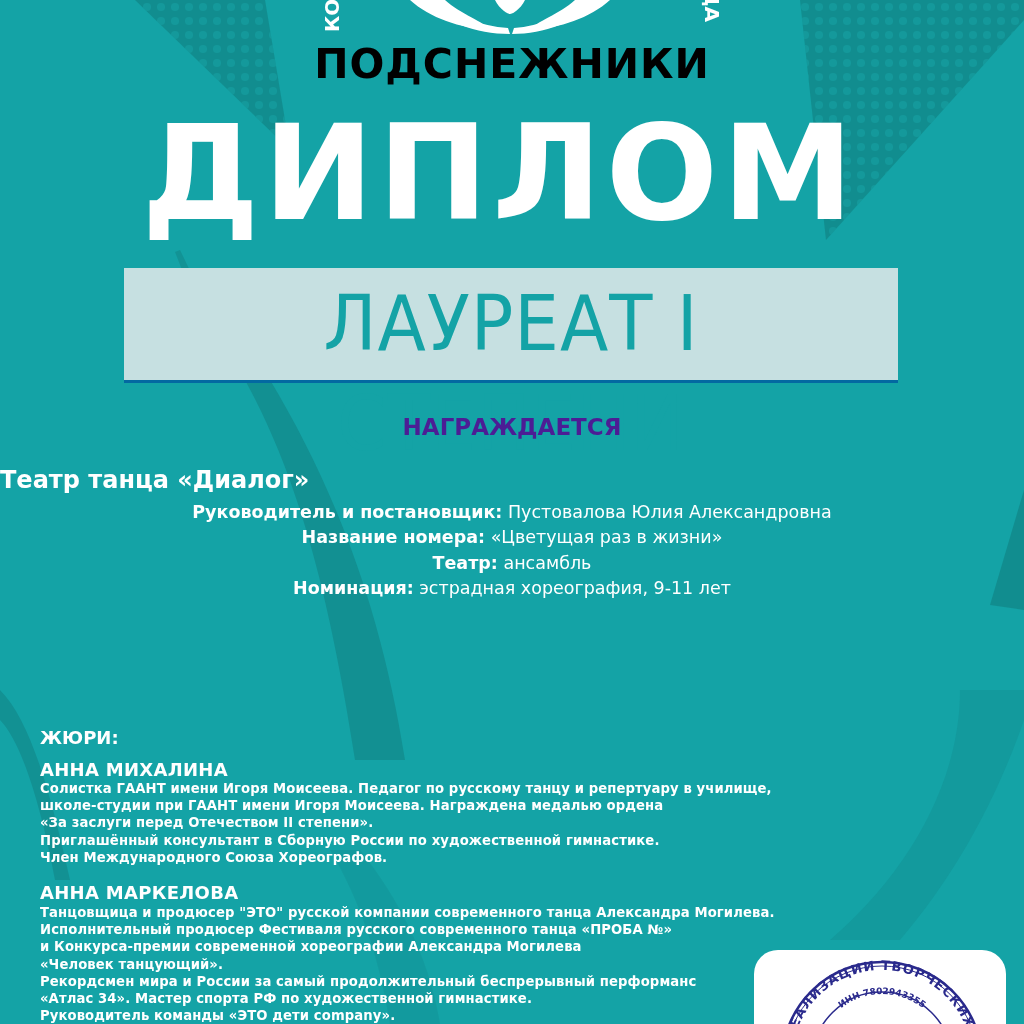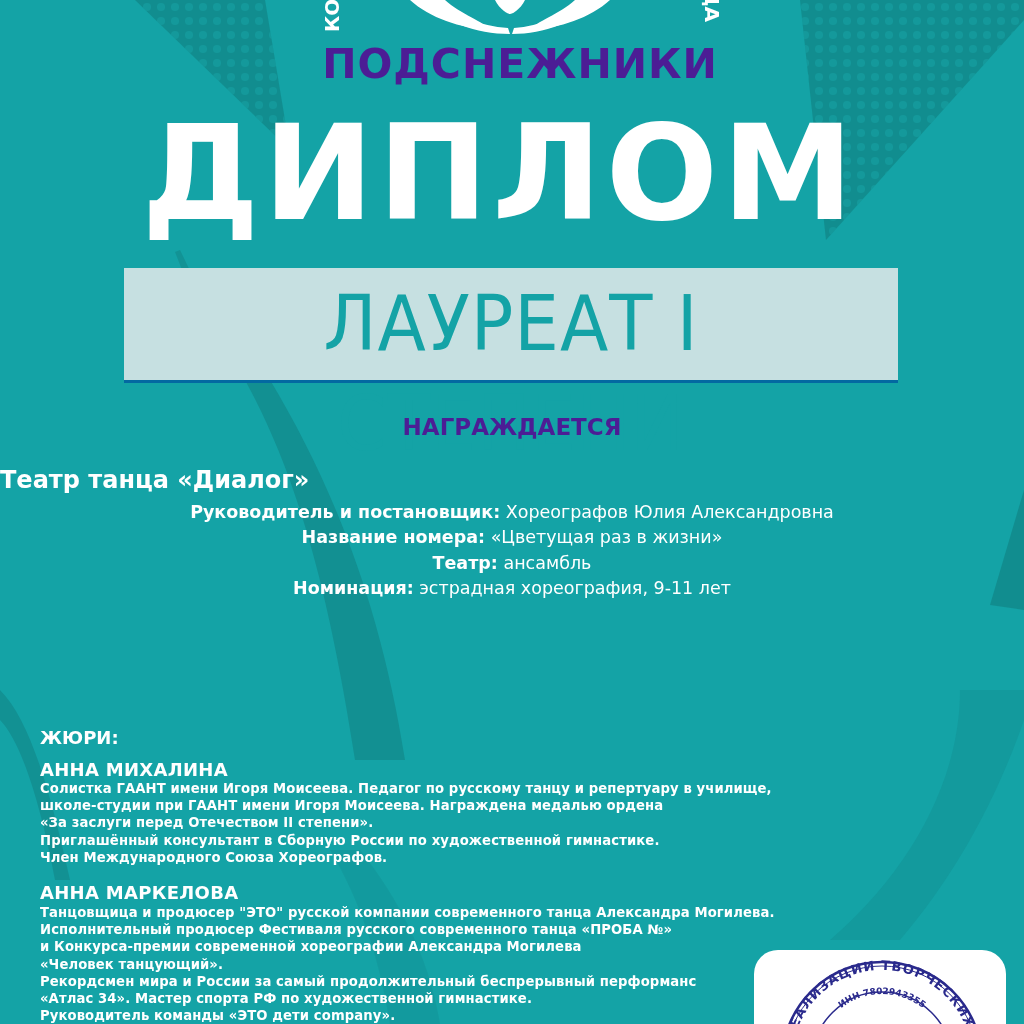--- a/index.html
+++ b/index.html
@@ -11,23 +11,23 @@
       color: #ffffff;
     }
     .bg-shapes { position: absolute; left: 0; top: 0; width: 1024px; height: 1024px; z-index: 0; }
     .content { position: absolute; left: 0; top: 0; width: 1024px; height: 1024px; z-index: 1; }
 
     .logo { position: absolute; left: 300px; top: 0; width: 424px; height: 100px; }
     .logo-side { position: absolute; top: 0; font-weight: bold; font-size: 20px; color: #fff; writing-mode: vertical-rl; }
     .logo-side.left { left: 20px; top: -8px; transform: rotate(180deg); height: 40px; overflow: hidden; }
     .logo-side.right { left: 400px; top: -12px; height: 40px; overflow: hidden; }
     .org-name {
-      position: absolute; left: 8px; top: 40px; width: 424px; text-align: center;
+      position: absolute; left: 0; top: 40px; width: 424px; text-align: center;
       font-family: "DejaVu Sans", sans-serif; font-weight: bold; font-size: 41px;
-      letter-spacing: 1px; color: #4c1d95;
+      letter-spacing: 1px; color: #000000;
     }
 
     .title {
       position: absolute; left: 0; top: 103px; width: 999px; text-align: center;
       font-family: "DejaVu Sans", sans-serif; font-weight: bold; font-size: 132px;
       line-height: 140px; letter-spacing: 4px; color: #fff;
     }
 
     .grade-box {
       position: absolute; left: 124px; top: 268px; width: 774px; height: 112px;
@@ -121,21 +121,21 @@
   <div class="grade-box">
     <div class="grade-text">ЛАУРЕАТ I СТЕПЕНИ</div>
     <div class="line"></div>
   </div>
 
   <div class="awarded">НАГРАЖДАЕТСЯ</div>
   <div class="recipient">Театр танца «Диалог»</div>
 
   <div class="info-line" style="top:502px;">
     <span class="k">Руководитель и постановщик:</span>
-    <span class="v">Хореографов Юлия Александровна</span>
+    <span class="v">Пустовалова Юлия Александровна</span>
   </div>
   <div class="info-line" style="top:527px;">
     <span class="k">Название номера:</span>
     <span class="v">«Цветущая раз в жизни»</span>
   </div>
   <div class="info-line" style="top:553px;">
     <span class="k">Театр:</span>
     <span class="v">ансамбль</span>
   </div>
   <div class="info-line" style="top:578px;">

